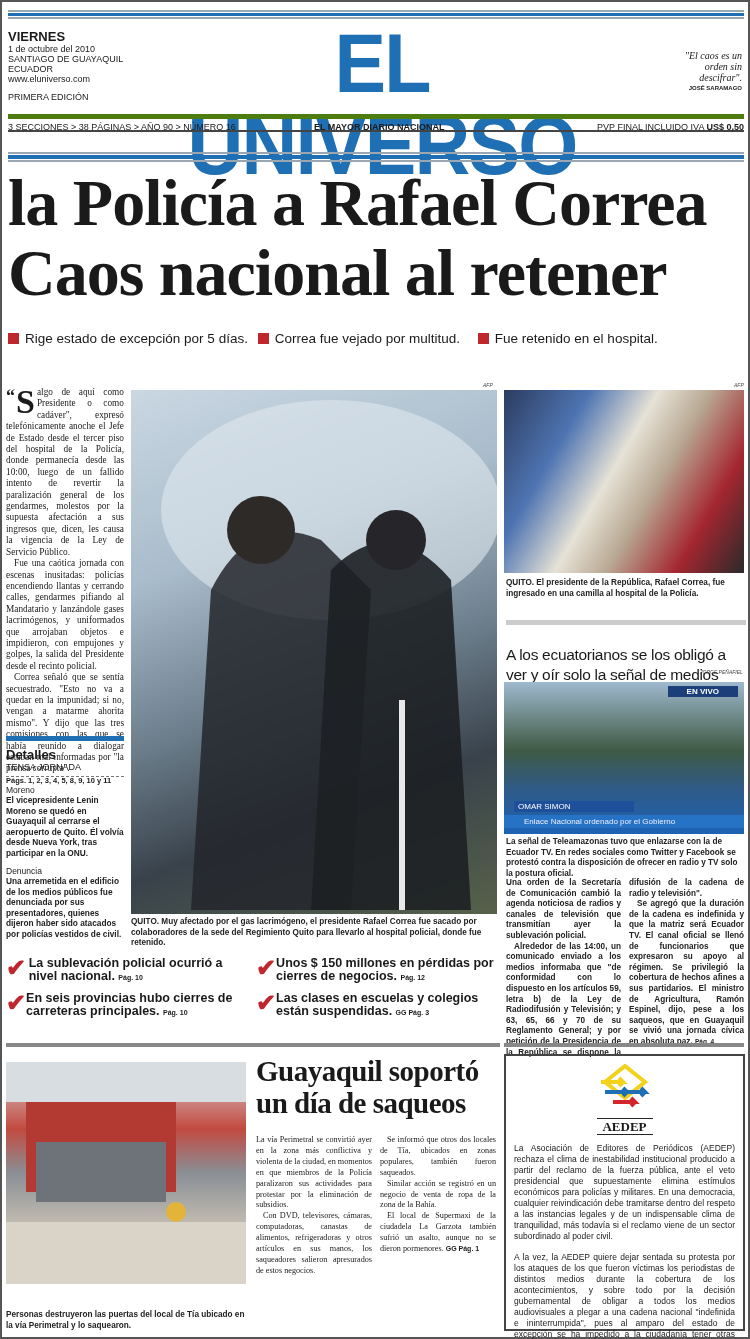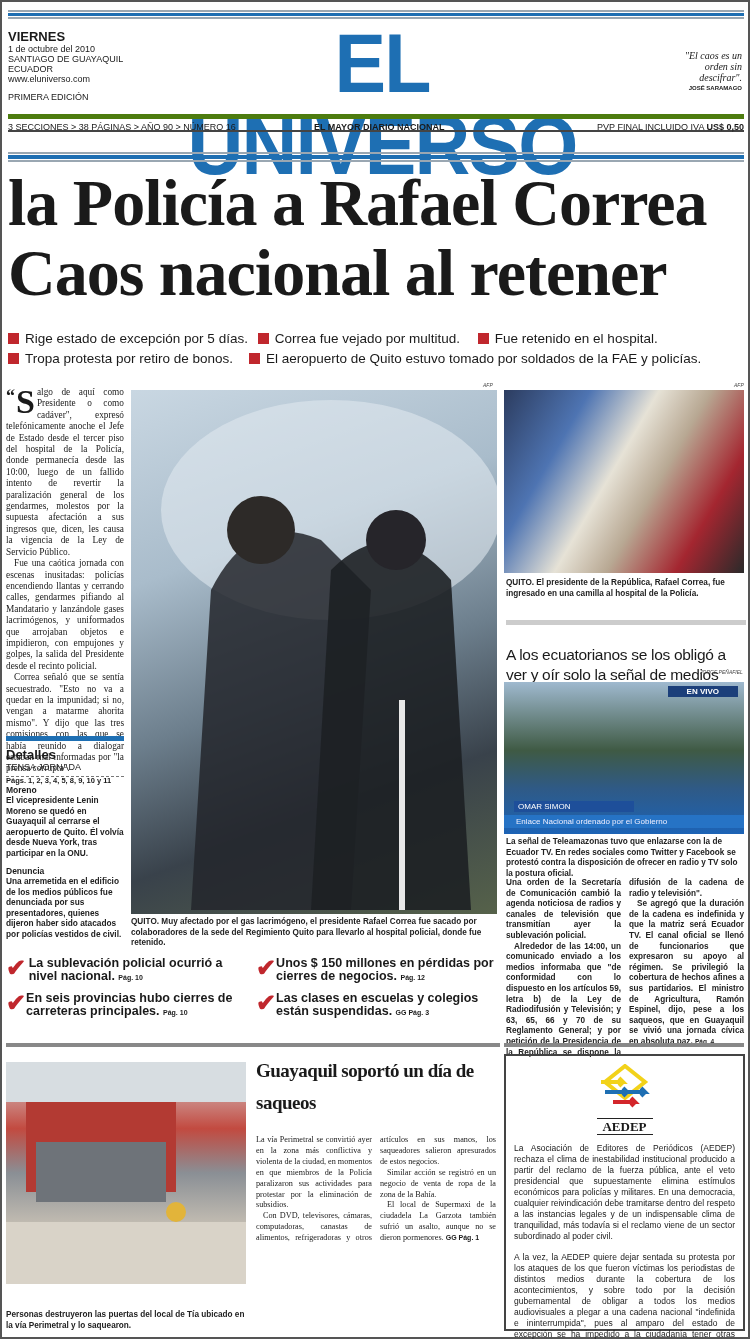--- a/index.html
+++ b/index.html
@@ -23,41 +23,41 @@
 .bullets span.b{display:inline-block;margin-right:6px}
 .sq{display:inline-block;width:11px;height:11px;background:#c0272d;margin-right:6px;vertical-align:-1px}
 .lead{left:6px;top:387px;width:118px;font-family:"Liberation Serif",serif;font-size:9.3px;line-height:11.4px;text-align:justify}
 .lead p{text-indent:8px}
 .lead .dropcap{float:left;font-size:34px;line-height:30px;margin-right:2px;font-weight:bold}
 .lead .pages{font-family:"Liberation Sans",sans-serif;font-weight:bold;font-size:7.5px;text-indent:0}
 .details{left:6px;top:736px;width:118px}
 .details .bar{height:5px;background:#1e6fb3}
 .details h3{font-size:13px;font-weight:bold;margin-top:6px;line-height:15px}
 .details .sub{font-size:9px;border-bottom:1px dashed #777;padding-bottom:4px}
-.details h4{font-size:8.5px;font-weight:bold;margin-top:8px}
+.details h4{font-size:8.5px;font-weight:normal;margin-top:8px}
 .details p{font-size:8.3px;font-weight:bold;line-height:10.5px;color:#222}
 .photo{overflow:hidden}
 .ph-main{left:131px;top:390px;width:366px;height:524px;background:linear-gradient(160deg,#c9d7e2 0%,#a9bccb 30%,#6c7e8c 55%,#39424b 75%,#56624a 100%)}
 .credit{font-size:5px;font-style:italic;color:#444}
 .caption{font-size:8.2px;font-weight:bold;line-height:10.5px;color:#222}
 .checks{top:957px;font-size:12.5px;font-weight:bold;line-height:13px}
 .check{display:flex;align-items:flex-start;margin-bottom:8px}
 .check .ck{color:#c0272d;font-size:24px;line-height:22px;width:32px;font-weight:bold}
 .check .pg{font-size:7px}
 .ph-hosp{left:504px;top:390px;width:240px;height:183px;background:linear-gradient(120deg,#2c3c5f 0%,#4e74b2 25%,#e6e2d6 45%,#b8a893 60%,#a42630 80%,#2a2a2a 100%)}
 .tv-head{left:506px;top:620px;width:240px;font-size:15.5px;line-height:20px;letter-spacing:-0.3px;border-top:5px solid #ccc;padding-top:20px}
 .ph-tv{left:504px;top:682px;width:240px;height:152px;background:linear-gradient(180deg,#9fb9cf 0%,#3f5a44 45%,#2f5a86 70%,#1c63b6 100%)}
 .tvbadge{position:absolute;right:6px;top:4px;background:#1c3f7a;color:#fff;font-size:8px;font-weight:bold;padding:1px 19px}
 .tvname{position:absolute;left:10px;bottom:22px;background:#1e4f9a;color:#fff;font-size:8px;font-weight:normal;padding:1px 4px;width:120px}
-.tvstrap{position:absolute;left:0;bottom:6px;width:100%;background:#2673c5;color:#eef;font-size:8px;padding:2px 12px}
+.tvstrap{position:absolute;left:0;bottom:6px;width:100%;background:#2673c5;color:#eef;font-size:8px;padding:2px 20px}
 .tvcols{left:506px;top:878px;width:238px;column-count:2;column-gap:8px;font-size:8.2px;font-weight:bold;line-height:10.6px;color:#222;text-align:justify}
 .tvcols p+p{text-indent:8px}
 .divider{background:#888}
 .ph-gye{left:6px;top:1062px;width:240px;height:222px;background:linear-gradient(180deg,#d8dde0 0%,#c24a40 30%,#8a8f95 50%,#c7c0b4 75%,#dcd8cf 100%)}
-.gye-head{left:256px;top:1055px;width:240px;font-family:"Liberation Serif",serif;font-weight:bold;font-size:19px;line-height:32px;letter-spacing:-0.5px}
+.gye-head{left:256px;top:1055px;width:240px;font-family:"Liberation Serif",serif;font-weight:bold;font-size:29px;line-height:32px;letter-spacing:-0.5px}
 .gye-cols{left:256px;top:1135px;width:240px;column-count:2;column-gap:8px;font-family:"Liberation Serif",serif;font-size:8.2px;line-height:10.9px;text-align:justify}
 .gye-cols p{text-indent:7px}
 .gye-cols .pg{font-family:"Liberation Sans",sans-serif;font-weight:bold;font-size:7px}
 .aedep{left:504px;top:1054px;width:241px;height:277px;border:2px solid #444;padding:8px 8px}
 .aedep p{font-size:8.5px;line-height:11px;text-align:justify;margin-bottom:10px}
 .aedep-logo{display:block;margin:0 auto 6px;}
 .aedep-name{text-align:center;font-family:"Liberation Serif",serif;font-weight:bold;font-size:13px;border-top:1px solid #222;border-bottom:1px solid #222;width:56px;margin:0 auto 8px;line-height:15px}
 </style>
 </head>
 <body>
@@ -96,24 +96,20 @@
   <div>la Policía a Rafael Correa</div>
   <div>Caos nacional al retener</div>
 </div>
 
 <div class="abs bullets">
   <div>
     <span class="b"><span class="sq"></span><span>Rige estado de excepción por 5 días.</span></span>
     <span class="b"><span class="sq"></span><span>Correa fue vejado por multitud.</span></span>
     <span class="b" style="margin-left:8px"><span class="sq"></span><span>Fue retenido en el hospital.</span></span>
   </div>
-  <div>
-    <span class="b"><span class="sq"></span><span>Tropa protesta por retiro de bonos.</span></span>
-    <span class="b" style="margin-left:6px"><span class="sq"></span><span>El aeropuerto de Quito estuvo tomado por soldados de la FAE y policías.</span></span>
-  </div>
 </div>
 
 <div class="abs lead">
   <p style="text-indent:0"><span style="font-size:18px;font-weight:bold;float:left;line-height:18px;margin-right:1px">“</span><span class="dropcap">S</span><span>algo de aquí como Presidente o como cadáver", expresó telefónicamente anoche el Jefe de Estado desde el tercer piso del hospital de la Policía, donde permanecía desde las 10:00, luego de un fallido intento de revertir la paralización general de los gendarmes, molestos por la supuesta afectación a sus ingresos que, dicen, les causa la vigencia de la Ley de Servicio Público.</span></p>
   <p>Fue una caótica jornada con escenas inusitadas: policías encendiendo llantas y cerrando calles, gendarmes pifiando al Mandatario y lanzándole gases lacrimógenos, y uniformados que arrojaban objetos e impidieron, con empujones y golpes, la salida del Presidente desde el recinto policial.</p>
   <p>Correa señaló que se sentía secuestrado. "Esto no va a quedar en la impunidad; si no, vengan a matarme ahorita mismo". Y dijo que las tres comisiones con las que se había reunido a dialogar estaban mal informadas por "la prensa corrupta".</p>
   <p class="pages">Págs. 1, 2, 3, 4, 5, 8, 9, 10 y 11</p>
 </div>
 
 <div class="abs details">
@@ -188,20 +184,21 @@
     <rect x="30" y="80" width="130" height="60" fill="#6e7379"></rect>
     <rect x="0" y="160" width="240" height="62" fill="#d9d3c8"></rect>
     <circle cx="170" cy="150" r="10" fill="#e2b43a"></circle>
   </svg>
 </div>
 <div class="abs caption" style="left:6px;top:1310px;width:242px">Personas destruyeron las puertas del local de Tía ubicado en la vía Perimetral y lo saquearon.</div>
 <div class="abs gye-head">Guayaquil soportó un día de saqueos</div>
 <div class="abs gye-cols">
   <p style="text-indent:0">La vía Perimetral se convirtió ayer en la zona más conflictiva y violenta de la ciudad, en momentos en que miembros de la Policía paralizaron sus actividades para protestar por la eliminación de subsidios.</p>
   <p>Con DVD, televisores, cámaras, computadoras, canastas de alimentos, refrigeradoras y otros artículos en sus manos, los saqueadores salieron apresurados de estos negocios.</p>
+  <p>Se informó que otros dos locales de Tía, ubicados en zonas populares, también fueron saqueados.</p>
   <p>Similar acción se registró en un negocio de venta de ropa de la zona de la Bahía.</p>
   <p><span>El local de Supermaxi de la ciudadela La Garzota también sufrió un asalto, aunque no se dieron pormenores.</span> <span class="pg">GG Pág. 1</span></p>
 </div>
 
 <div class="abs aedep">
   <svg class="aedep-logo" width="60" height="48" viewBox="0 0 60 48">
     <polygon points="30,2 50,18 30,34 10,18" fill="none" stroke="#f2d21a" stroke-width="4"></polygon>
     <path d="M6 18 H28 L24 14 M28 18 L24 22" stroke="#f2d21a" stroke-width="4" fill="none"></path>
     <path d="M10 28 H32 L28 24 M32 28 L28 32" stroke="#1e6fb3" stroke-width="4" fill="none"></path>
     <path d="M30 28 H50 L46 24 M50 28 L46 32" stroke="#1e6fb3" stroke-width="4" fill="none"></path>

